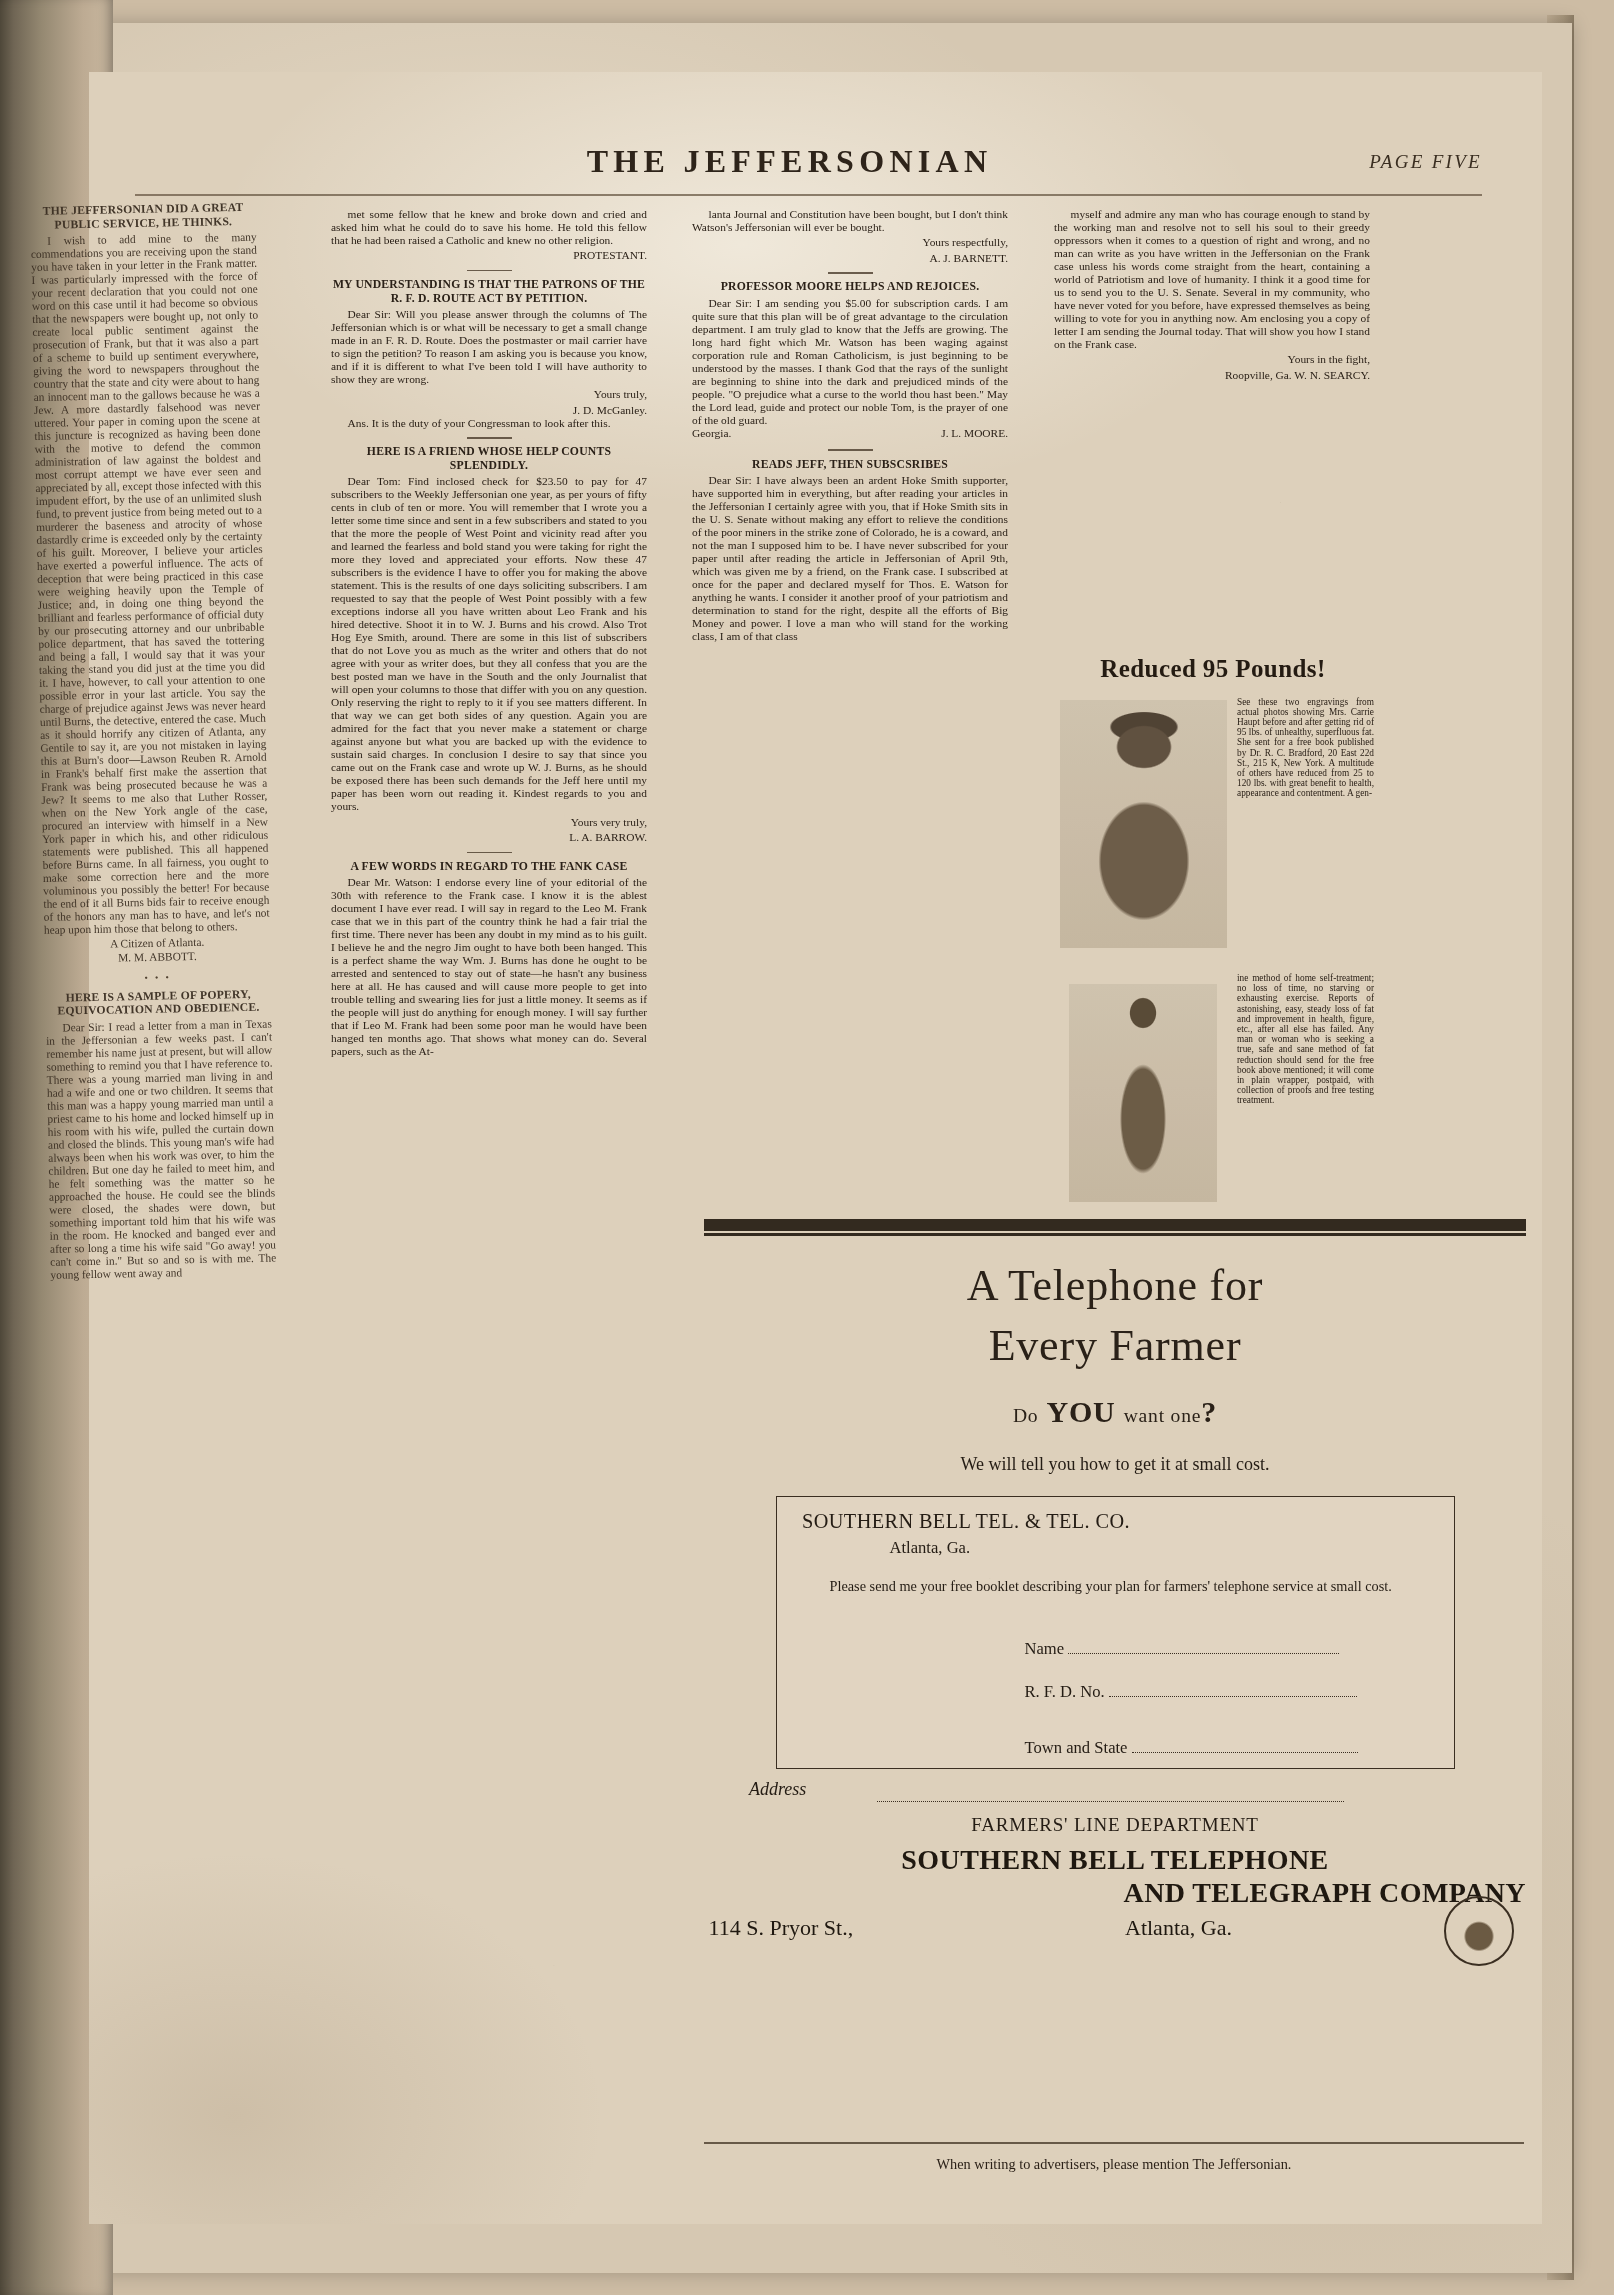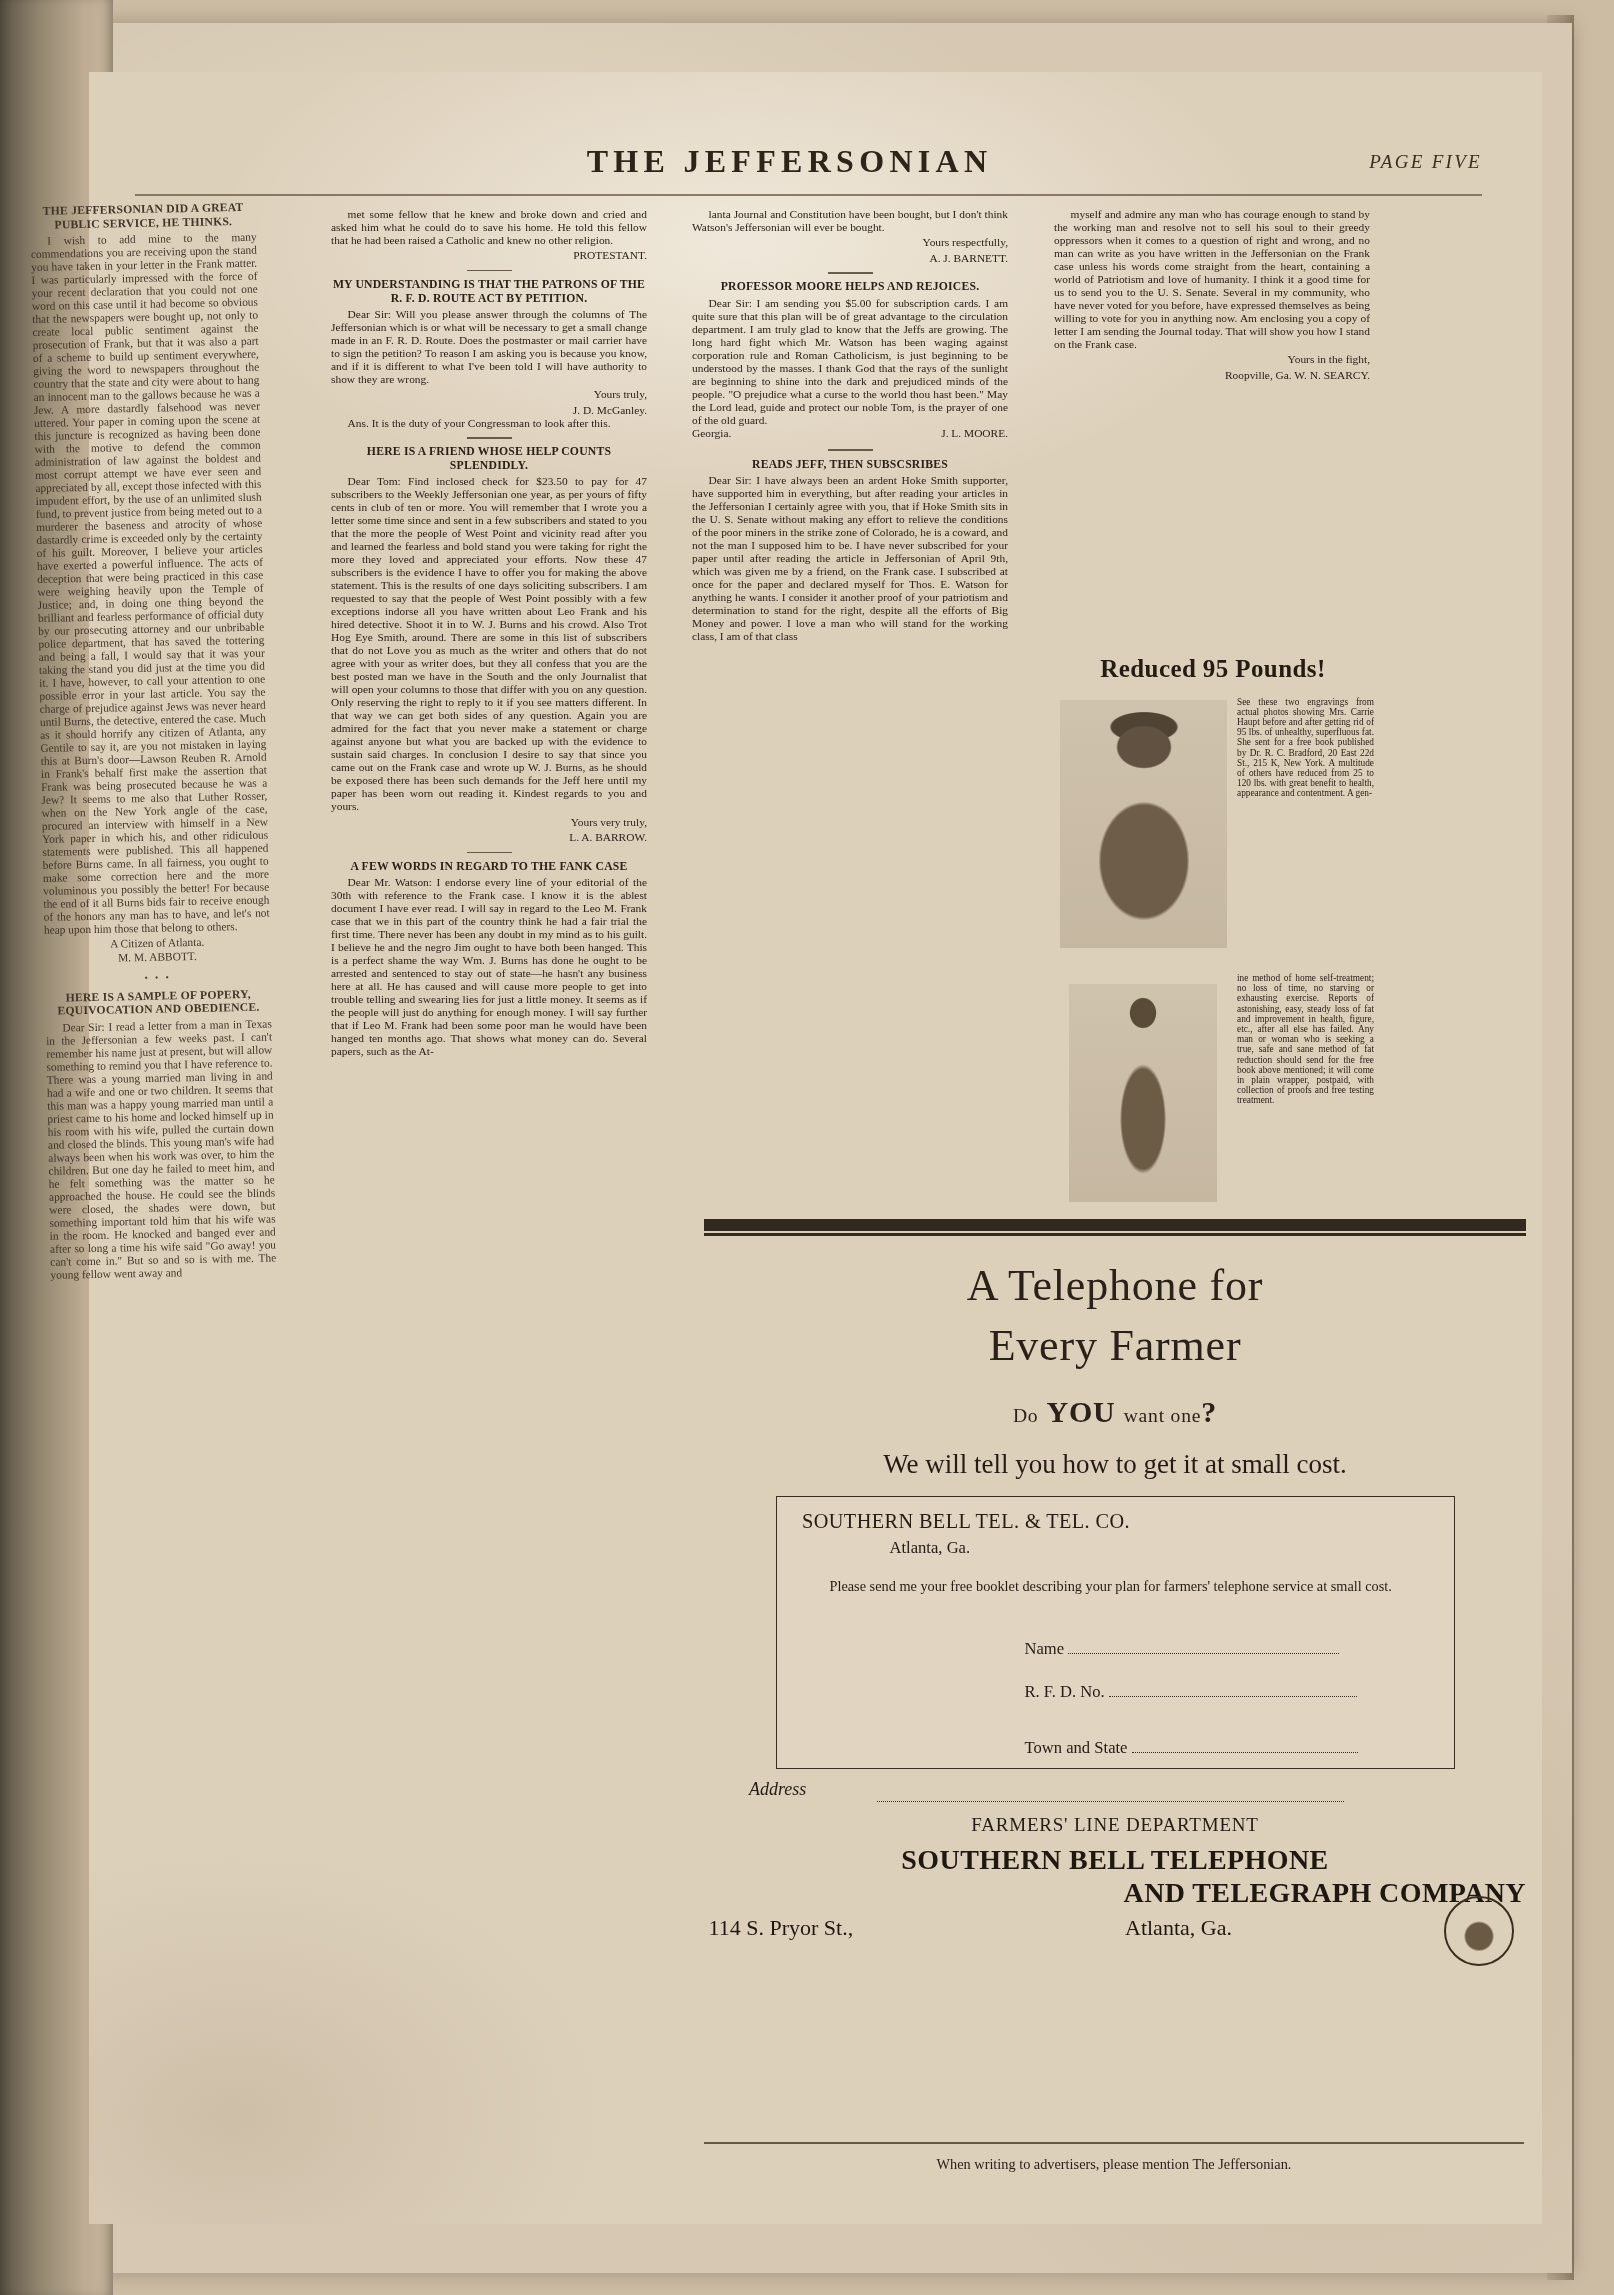--- a/index.html
+++ b/index.html
@@ -127,21 +127,21 @@
   .tel-h1{
     font-size:44px;line-height:60px;text-align:center;color:#2a2118;
     font-family:"Liberation Serif", serif;letter-spacing:0.8px;
   }
   .tel-sub{
     margin-top:19.6px;text-align:center;font-size:29px;color:#2a2118;letter-spacing:0.8px;
   }
   .tel-sub .small{font-size:19.6px;}
   .tel-sub .big{font-size:30px;font-weight:bold;}
   .tel-line{
-    margin-top:19.6px;text-align:center;font-size:27px;line-height:30px;color:#241c14;
+    margin-top:19.6px;text-align:center;font-size:18px;line-height:30px;color:#241c14;
   }
   #coupon{
     margin:16.6px auto 0 auto;width:677px;height:271px;border:1.5px solid #3a2e21;
     position:relative;background:rgba(255,250,240,.12);
   }
   .cp-co{position:absolute;left:25.6px;top:13.5px;font-size:20.3px;letter-spacing:0.4px;color:#241c14;}
   .cp-city{position:absolute;left:113px;top:41px;font-size:16.6px;color:#241c14;}
   .cp-ask{position:absolute;left:53px;top:80px;width:602px;font-size:14.3px;line-height:18px;color:#241c14;}
   .cp-field{position:absolute;font-size:16.6px;color:#241c14;}
   .cp-dots{display:inline-block;border-bottom:0.8px dotted #3a2e21;height:15px;}

